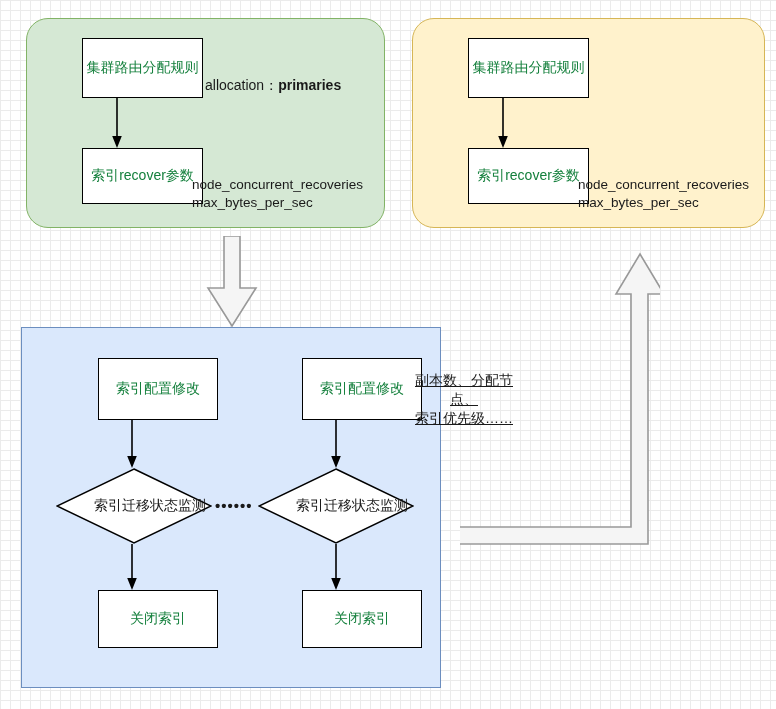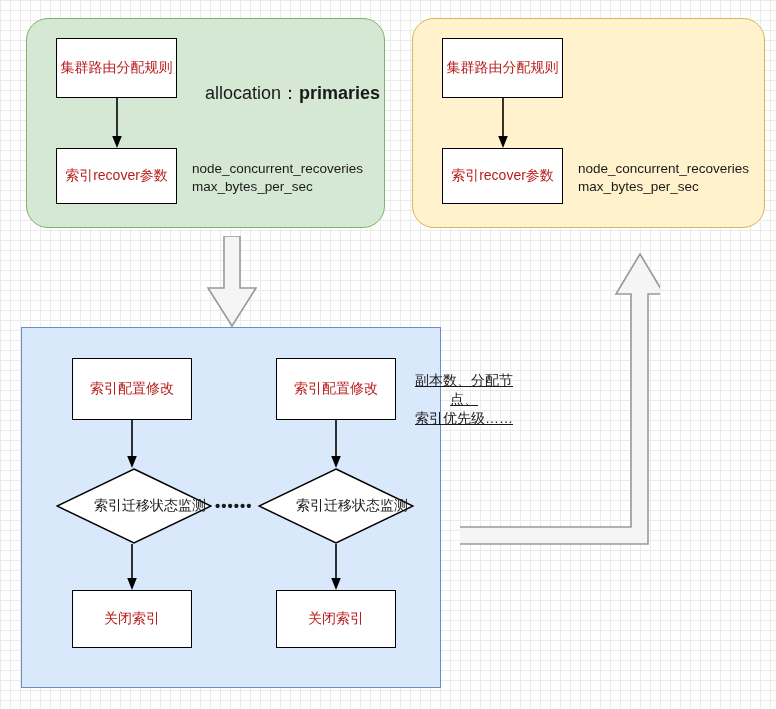--- a/index.html
+++ b/index.html
@@ -71,22 +71,23 @@
   .rect {
     position: absolute;
     box-sizing: border-box;
     background-color: #ffffff;
     border: 1.5px solid #000000;
     display: flex;
     align-items: center;
     justify-content: center;
     text-align: center;
     font-size: 14px;
-    color: #b91c1c;
+    color: #15803d;
     line-height: 1.25;
+    margin-left: 26px;
   }
 
   
   .diamond-wrap {
     position: absolute;
   }
   .diamond-wrap svg {
     display: block;
   }
   .diamond-label {
@@ -117,28 +118,29 @@
 
   
   .note {
     position: absolute;
     font-size: 14px;
     color: #1a1a1a;
     line-height: 1.35;
     white-space: pre-line;
   }
   .note-alloc {
-    font-size: 18px;
+    font-size: 14px;
   }
   .note-alloc .strong {
     font-weight: bold;
   }
   .note-mono-ish {
     font-size: 13.5px;
     line-height: 1.35;
+    margin-top: 16px;
   }
   .note-center {
     text-align: center;
   }
 
   
   .ellipsis-dots {
     position: absolute;
     font-size: 15px;
     letter-spacing: 1px;

